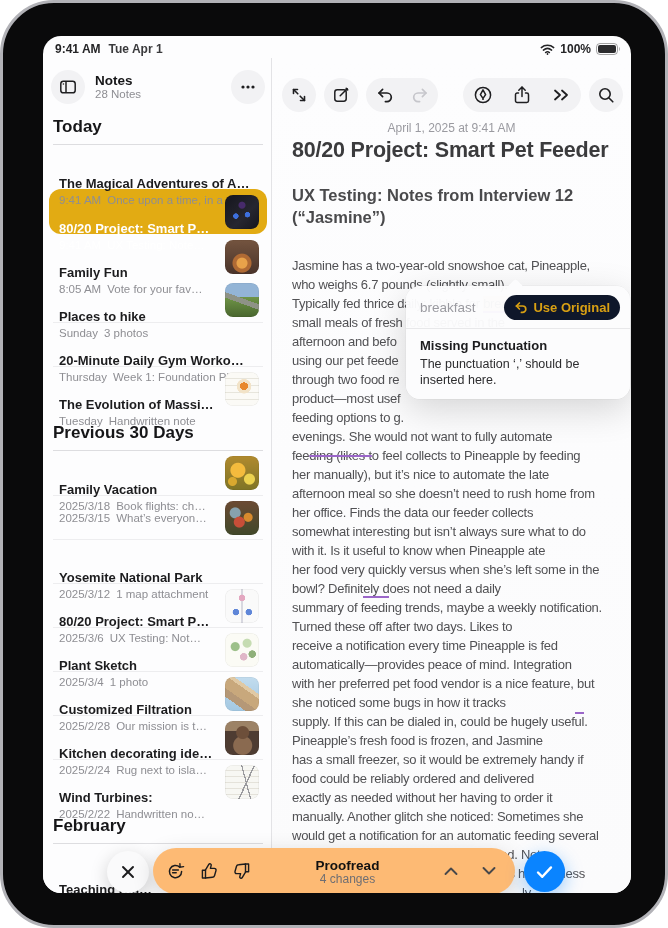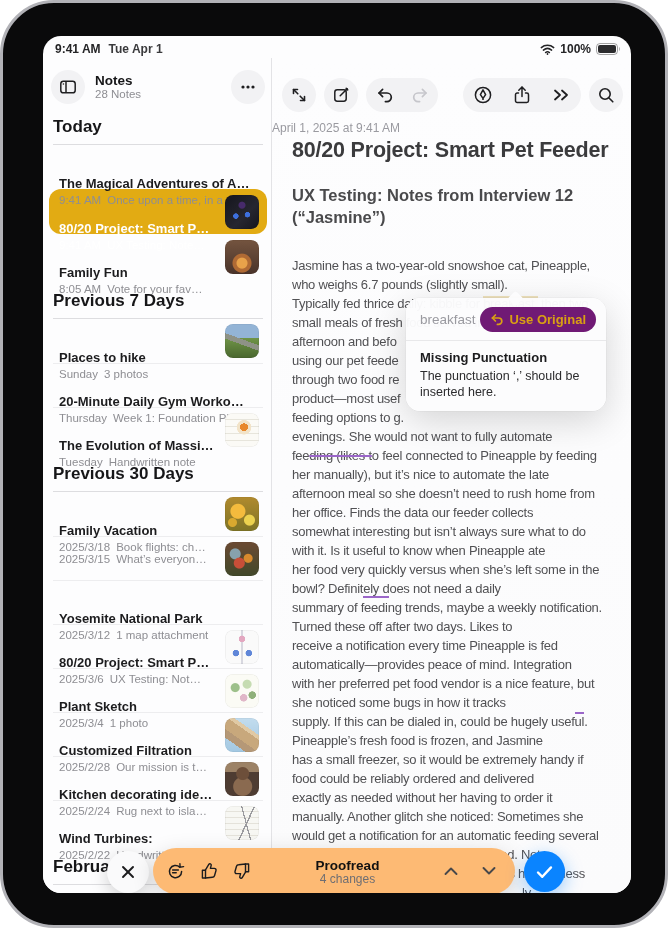--- a/index.html
+++ b/index.html
@@ -48,36 +48,36 @@
   .t-kitchen-photo{background:radial-gradient(circle at 52% 34%,#6d4f3a 0 6px,transparent 7px),radial-gradient(circle at 52% 72%,#8a6a50 0 9px,transparent 10px),linear-gradient(180deg,#9c8266 0 28%,#4e3c32 28%);}
   .t-turbine-sketch{background:linear-gradient(75deg,transparent 58%,#9a9a9e 58% 61%,transparent 61%),linear-gradient(115deg,transparent 58%,#9a9a9e 58% 61%,transparent 61%),repeating-linear-gradient(180deg,transparent 0 5px,#e4e2da 5px 6px),#f7f7f3;}
 
   
   .editor{position:absolute;left:229px;top:22px;right:0;bottom:0;overflow:hidden;background:linear-gradient(180deg,#fdfdfe,#fbfbfc);}
   .etoolbar{position:absolute;top:20px;left:10px;right:8px;height:34px;display:flex;align-items:center;gap:8px;z-index:4;}
   .pill-btns{height:34px;border-radius:17px;background:#f2f2f4;display:flex;align-items:center;justify-content:space-around;color:#1f1f21;}
   .pill-undo{width:72px;}
   .pill-tools{width:118px;margin-left:auto;}
   .icon-dim{color:#c6c6cb;}
-  .date-line{position:absolute;top:63px;left:0;width:100%;font-size:12px;color:#9a9aa0;}
+  .date-line{position:absolute;top:63px;left:0;width:100%;text-align:center;font-size:12px;color:#9a9aa0;}
   .note-title{position:absolute;top:80px;left:20px;width:326px;font-size:21.5px;font-weight:700;color:#3b3b3d;letter-spacing:-.2px;}
   .note-heading{position:absolute;top:126px;left:20px;width:320px;font-size:16.5px;line-height:22px;font-weight:700;color:#4a4a4c;}
   .note-body{position:absolute;top:198px;left:20px;width:332px;font-size:13px;line-height:19px;color:#515154;letter-spacing:-.25px;}
   .bline{white-space:nowrap;height:19px;}
   .m-hl{background:#efe2bd;border-bottom:2px solid #9b66c9;}
   .m-st{text-decoration:line-through;text-decoration-color:#9b66c9;text-decoration-thickness:2px;}
   .m-ul{border-bottom:2px solid #9b66c9;}
   .m-ins{border-top:2px solid #9b66c9;}
 
   
-  .popover{position:absolute;left:363px;top:262px;width:200px;background:rgba(252,252,253,.97);border-radius:14px;box-shadow:0 10px 36px rgba(0,0,0,.16),0 0 0 .5px rgba(0,0,0,.05);z-index:6;}
+  .popover{position:absolute;left:363px;top:250px;width:224px;background:rgba(252,252,253,.97);border-radius:14px;box-shadow:0 10px 36px rgba(0,0,0,.16),0 0 0 .5px rgba(0,0,0,.05);z-index:6;}
   .pop-tail{position:absolute;left:104px;top:-5px;width:11px;height:11px;background:rgba(252,252,253,.97);transform:rotate(45deg);border-radius:2px;}
   .pop-row1{display:flex;align-items:center;justify-content:space-between;padding:9px 10px 8px 14px;}
   .pop-word{font-size:13.5px;color:#9a9aa0;}
-  .use-original{display:flex;align-items:center;gap:5px;background:#701a75;border-radius:14px;padding:5px 10px;font-size:13px;font-weight:600;color:#d9a013;border:none;text-align:right;}
+  .use-original{display:flex;align-items:center;gap:5px;background:#0f172a;border-radius:14px;padding:5px 10px;font-size:13px;font-weight:600;color:#d9a013;border:none;text-align:right;}
   .pop-div{height:1px;background:#e8e8ea;}
   .pop-body{padding:9px 14px 11px 14px;}
   .pop-title{font-size:13px;font-weight:700;color:#1c1c1e;margin-bottom:3px;}
   .pop-desc{font-size:12.5px;line-height:16px;color:#2c2c2e;}
 
   
   .float-close{position:absolute;left:64px;top:815px;width:42px;height:42px;border-radius:50%;background:#fafafb;box-shadow:0 5px 18px rgba(0,0,0,.18);display:flex;align-items:center;justify-content:center;z-index:9;color:#1c1c1e;}
   .float-pill{position:absolute;left:110px;top:812px;width:362px;height:46px;border-radius:23px;background:#fdba74;box-shadow:0 6px 22px rgba(0,0,0,.16);display:flex;align-items:center;z-index:9;padding:0 14px 0 12px;}
   .fp-icons{display:flex;align-items:center;gap:13px;color:#1c1c1e;}
   .fp-center{flex:1;text-align:center;}
@@ -158,21 +158,20 @@
               </div>
               <div class="note-row">
                 <div class="nr-text">
                   <div class="nr-title">Family Fun</div>
                   <div class="nr-sub"><span class="nr-time">8:05 AM</span><span class="nr-snip">Vote for your fav…</span></div>
                 </div>
                 <div class="thumb t-family-photo"></div>
               </div>
             </div>
             <div class="nl-section">
-              <div class="sec-header">Previous 7 Days</div>
               <div class="note-row">
                 <div class="nr-text">
                   <div class="nr-title">Places to hike</div>
                   <div class="nr-sub"><span class="nr-time">Sunday</span><span class="nr-snip">3 photos</span></div>
                 </div>
                 <div class="thumb t-hike-photo"></div>
               </div>
               <div class="note-row">
                 <div class="nr-text">
                   <div class="nr-title">20-Minute Daily Gym Worko…</div>
@@ -324,21 +323,21 @@
             <div class="bline"><span>Jasmine has a two-year-old snowshoe cat, Pineapple,</span></div>
             <div class="bline"><span>who weighs 6.7 pounds (slightly small).</span></div>
             <div class="bline"><span>Typically fed thrice daily: kibble for </span><span class="m-hl">breakfast,</span><span> then two</span></div>
             <div class="bline"><span>small meals of fresh food served in the</span></div>
             <div class="bline"><span>afternoon and befo</span></div>
             <div class="bline"><span>using our pet feede</span></div>
             <div class="bline"><span>through two food re</span></div>
             <div class="bline"><span>product—most usef</span></div>
             <div class="bline"><span>feeding options to g.</span></div>
             <div class="bline"><span>evenings. She would not want to fully automate</span></div>
-            <div class="bline"><span>fee</span><span class="m-st">ding (likes t</span><span>o feel connected to Pineapple by feeding</span></div>
+            <div class="bline"><span>fee</span><span class="m-st">ding (likes t</span><span>o feel collects to Pineapple by feeding</span></div>
             <div class="bline"><span>her manually), but it’s nice to automate the late</span></div>
             <div class="bline"><span>afternoon meal so she doesn’t need to rush home from</span></div>
             <div class="bline"><span>her office. Finds the data our feeder collects</span></div>
             <div class="bline"><span>somewhat interesting but isn’t always sure what to do</span></div>
             <div class="bline"><span>with it. Is it useful to know when Pineapple ate</span></div>
             <div class="bline"><span>her food very quickly versus when she’s left some in the</span></div>
             <div class="bline"><span>bowl? Definit</span><span class="m-ul">ely d</span><span>oes not need a daily</span></div>
             <div class="bline"><span>summary of feeding trends, maybe a weekly notification.</span></div>
             <div class="bline"><span>Turned these off after two days. Likes to</span></div>
             <div class="bline"><span>receive a notification every time Pineapple is fed</span></div>

